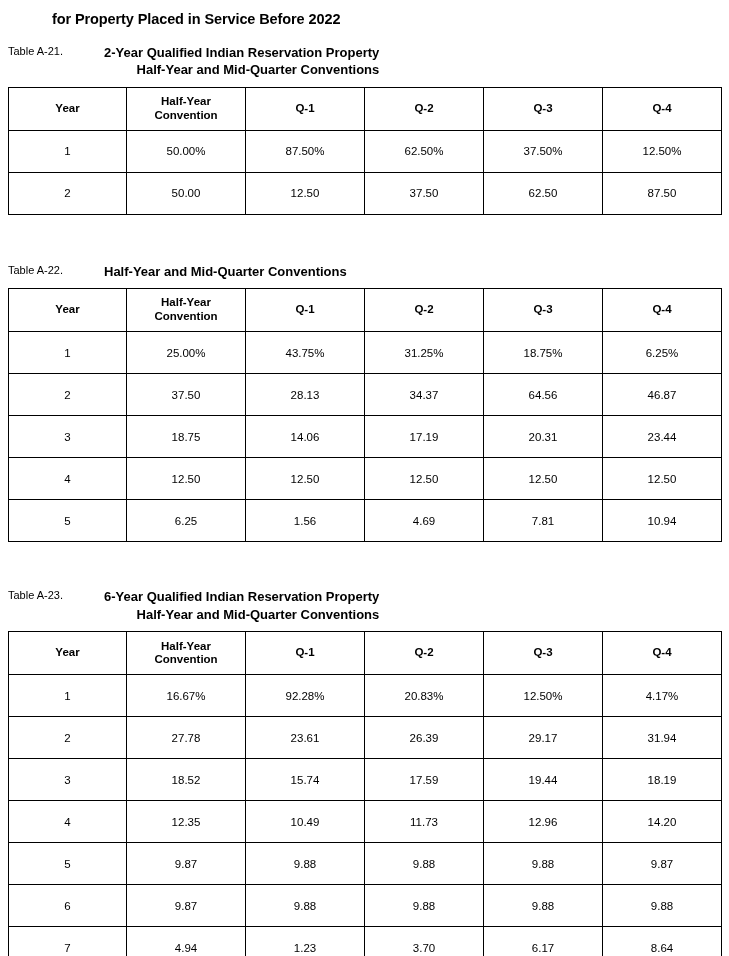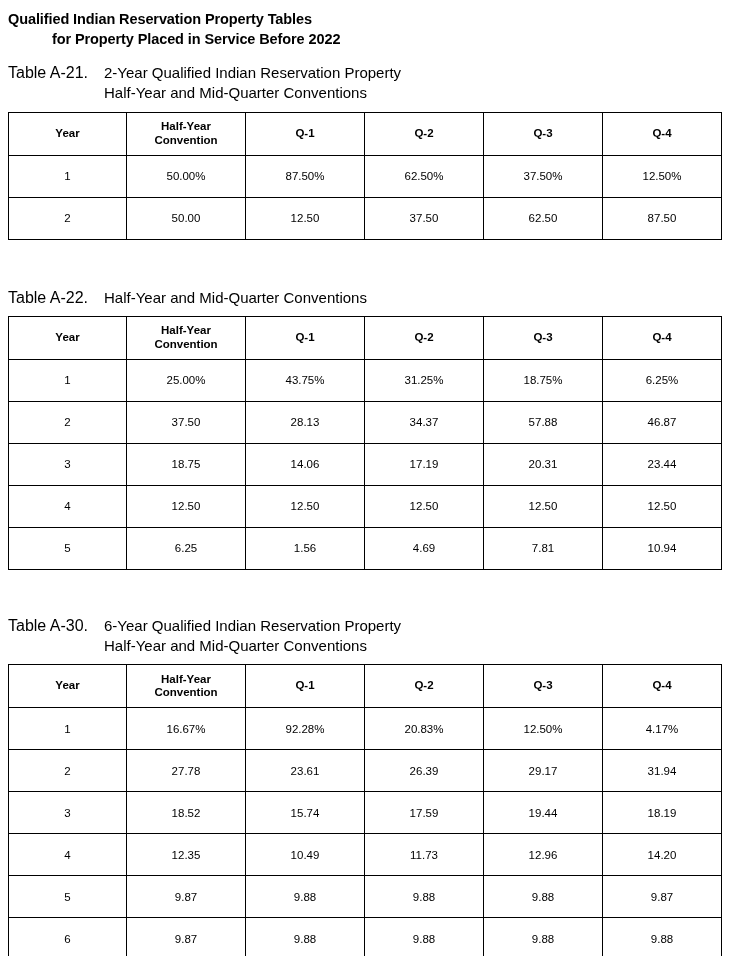--- a/index.html
+++ b/index.html
@@ -31,32 +31,32 @@
 
   .table-block {
     margin-bottom: 22px;
   }
   .table-caption {
     display: flex;
     align-items: flex-start;
     margin-bottom: 8px;
   }
   .caption-label {
-    font-size: 16px;
+    font-size: 11px;
     font-weight: normal;
     width: 96px;
     flex: 0 0 96px;
     padding-top: 1px;
   }
   .caption-text {
-    font-size: 15px;
-    font-weight: normal;
+    font-size: 13px;
+    font-weight: bold;
     line-height: 1.35;
   }
-  .caption-text .l2 { display: block; }
+  .caption-text .l2 { display: block; text-align: right; }
 
   table.dep {
     border-collapse: collapse;
     width: 713px;
     table-layout: fixed;
     border: 1.3px solid #000;
   }
   table.dep th, table.dep td {
     border: 1px solid #000;
     text-align: center;
@@ -80,21 +80,20 @@
 
   .spacer-22 { height: 26px; }
   .spacer-23 { height: 24px; }
 </style>
 </head>
 <body>
 
 <div class="page">
 
   <h1 class="page-title">
-    <span>Qualified Indian Reservation Property Tables</span>
     <span class="l2">for Property Placed in Service Before 2022</span>
   </h1>
 
   <div class="table-block">
     <div class="table-caption">
       <div class="caption-label">Table A-21.</div>
       <div class="caption-text">
         <span>2-Year Qualified Indian Reservation Property</span>
         <span class="l2">Half-Year and Mid-Quarter Conventions</span>
       </div>
@@ -180,21 +179,21 @@
           <td>43.75%</td>
           <td>31.25%</td>
           <td>18.75%</td>
           <td>6.25%</td>
         </tr>
         <tr>
           <td>2</td>
           <td>37.50</td>
           <td>28.13</td>
           <td>34.37</td>
-          <td>57.88</td>
+          <td>64.56</td>
           <td>46.87</td>
         </tr>
         <tr>
           <td>3</td>
           <td>18.75</td>
           <td>14.06</td>
           <td>17.19</td>
           <td>20.31</td>
           <td>23.44</td>
         </tr>
@@ -215,21 +214,21 @@
           <td>10.94</td>
         </tr>
       </tbody>
     </table>
   </div>
 
   <div class="spacer-23"></div>
 
   <div class="table-block">
     <div class="table-caption">
-      <div class="caption-label">Table A-30.</div>
+      <div class="caption-label">Table A-23.</div>
       <div class="caption-text">
         <span>6-Year Qualified Indian Reservation Property</span>
         <span class="l2">Half-Year and Mid-Quarter Conventions</span>
       </div>
     </div>
     <table class="dep">
       <colgroup>
         <col class="c-year">
           <col class="c-hy">
           <col class="c-q">

